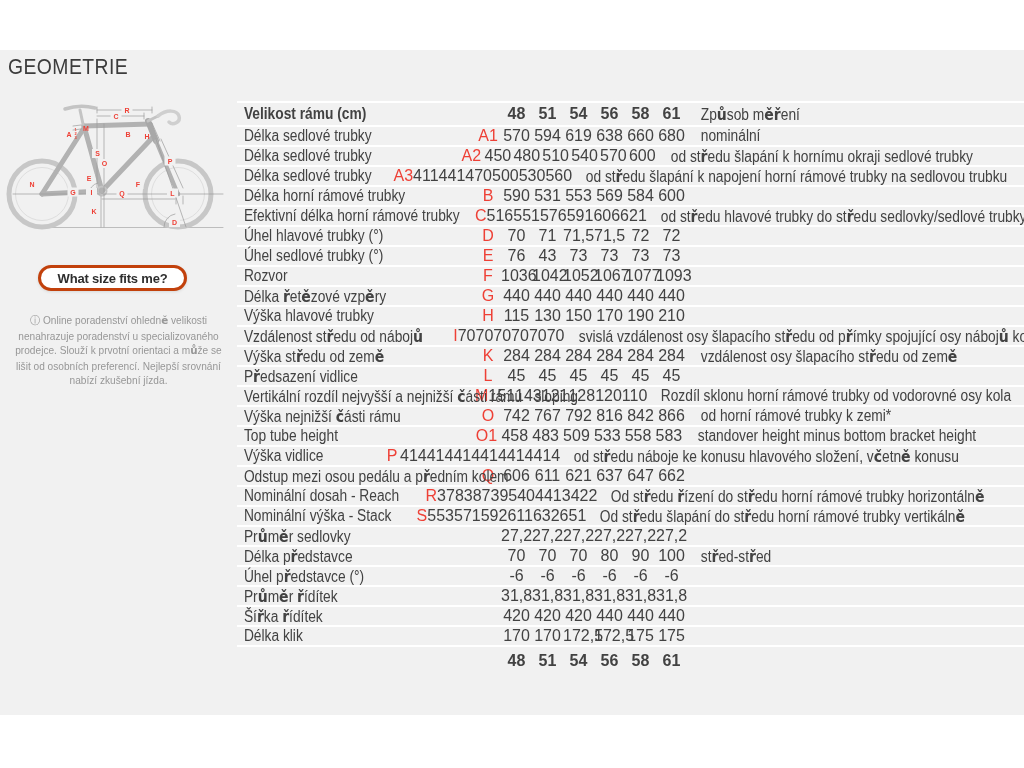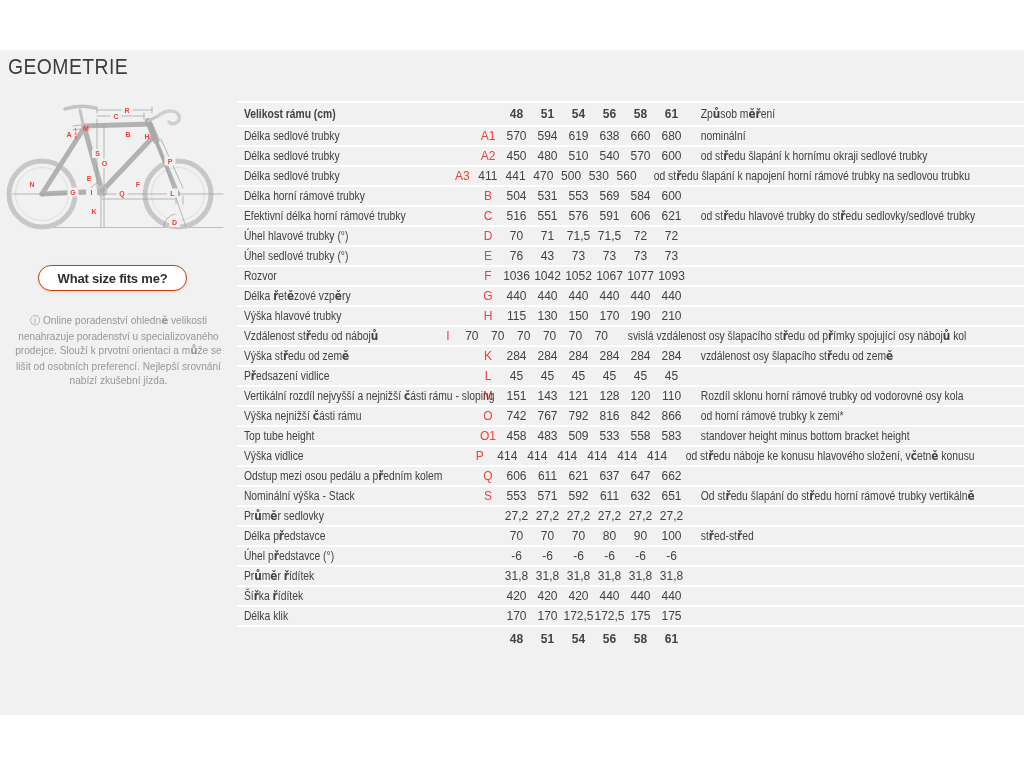--- a/index.html
+++ b/index.html
@@ -14,33 +14,33 @@
   .title {
     position:absolute; left:8px; top:4px; margin:0;
     font-size:22px; font-weight:400; color:#3c3c3c; letter-spacing:.5px;
     transform:scaleX(.88); transform-origin:0 0; white-space:nowrap;
   }
 
   
   .diagram { position:absolute; left:5px; top:45px; }
   .size-btn {
     position:absolute; left:38px; top:215px; width:149px; height:26px;
-    background:#ffffff; border:1px solid #c2410c; border-radius:14px;
+    background:#ffffff; border:3px solid #c2410c; border-radius:14px;
     font-family:"Liberation Sans",sans-serif; font-size:13px; font-weight:700; color:#2e2e2e;
     box-shadow:0 1px 3px rgba(0,0,0,.10); cursor:pointer; letter-spacing:-.2px;
   }
   .note {
     position:absolute; left:6px; top:252px; width:225px; text-align:center;
     font-size:11px; line-height:14.5px; color:#979797;
     transform:scaleX(.92); transform-origin:50% 0;
   }
   .note-icon { font-size:11px; color:#979797; }
 
   
-  .t-wrap { position:absolute; left:237px; top:51px; width:787px; font-size:12px; color:#424242; }
+  .t-wrap { position:absolute; left:237px; top:51px; width:787px; font-size:16px; color:#424242; }
   .t-row  { display:flex; align-items:center; height:18px; border-top:2px solid #ffffff; }
   .t-head { height:22px; }
   .t-foot { height:28px; align-items:flex-start; padding-top:5px; }
   .cell { box-sizing:border-box; }
   .c-label  { width:238px; padding-left:8px; white-space:nowrap;
               transform:scaleX(.86); transform-origin:0 50%; }
   .c-letter { width:26px; text-align:center; color:#ee4036; }
   .c-num    { width:31px; text-align:center; }
   .c-span   { width:186px; text-align:center; }
   .c-method { flex:1; padding-left:16px; white-space:nowrap; overflow:visible;
@@ -173,21 +173,21 @@
   </div>
           <div class="t-row">
     <div class="cell c-label">Délka sedlové trubky</div>
     <div class="cell c-letter">A3</div>
     <div style="display:contents"><div class="cell c-num">411</div><div class="cell c-num">441</div><div class="cell c-num">470</div><div class="cell c-num">500</div><div class="cell c-num">530</div><div class="cell c-num">560</div></div>
     <div class="cell c-method">od st<b class="fbch">ř</b>edu šlapání k napojení horní rámové trubky na sedlovou trubku</div>
   </div>
           <div class="t-row">
     <div class="cell c-label">Délka horní rámové trubky</div>
     <div class="cell c-letter">B</div>
-    <div style="display:contents"><div class="cell c-num">504</div><div class="cell c-num">531</div><div class="cell c-num">553</div><div class="cell c-num">569</div><div class="cell c-num">584</div><div class="cell c-num">600</div></div>
+    <div style="display:contents"><div class="cell c-num">590</div><div class="cell c-num">531</div><div class="cell c-num">553</div><div class="cell c-num">569</div><div class="cell c-num">584</div><div class="cell c-num">600</div></div>
     <div class="cell c-method"></div>
   </div>
           <div class="t-row">
     <div class="cell c-label">Efektivní délka horní rámové trubky</div>
     <div class="cell c-letter">C</div>
     <div style="display:contents"><div class="cell c-num">516</div><div class="cell c-num">551</div><div class="cell c-num">576</div><div class="cell c-num">591</div><div class="cell c-num">606</div><div class="cell c-num">621</div></div>
     <div class="cell c-method">od st<b class="fbch">ř</b>edu hlavové trubky do st<b class="fbch">ř</b>edu sedlovky/sedlové trubky</div>
   </div>
           <div class="t-row">
     <div class="cell c-label">Úhel hlavové trubky (°)</div>
@@ -259,20 +259,26 @@
     <div class="cell c-label">Výška vidlice</div>
     <div class="cell c-letter">P</div>
     <div style="display:contents"><div class="cell c-num">414</div><div class="cell c-num">414</div><div class="cell c-num">414</div><div class="cell c-num">414</div><div class="cell c-num">414</div><div class="cell c-num">414</div></div>
     <div class="cell c-method">od st<b class="fbch">ř</b>edu náboje ke konusu hlavového složení, v<b class="fbch">č</b>etn<b class="fbch">ě</b> konusu</div>
   </div>
           <div class="t-row">
     <div class="cell c-label">Odstup mezi osou pedálu a p<b class="fbch">ř</b>edním kolem</div>
     <div class="cell c-letter">Q</div>
     <div style="display:contents"><div class="cell c-num">606</div><div class="cell c-num">611</div><div class="cell c-num">621</div><div class="cell c-num">637</div><div class="cell c-num">647</div><div class="cell c-num">662</div></div>
     <div class="cell c-method"></div>
+  </div>
+          <div class="t-row">
+    <div class="cell c-label">Nominální dosah - Reach</div>
+    <div class="cell c-letter">R</div>
+    <div style="display:contents"><div class="cell c-num">378</div><div class="cell c-num">387</div><div class="cell c-num">395</div><div class="cell c-num">404</div><div class="cell c-num">413</div><div class="cell c-num">422</div></div>
+    <div class="cell c-method">Od st<b class="fbch">ř</b>edu <b class="fbch">ř</b>ízení do st<b class="fbch">ř</b>edu horní rámové trubky horizontáln<b class="fbch">ě</b></div>
   </div>
           <div class="t-row">
     <div class="cell c-label">Nominální výška - Stack</div>
     <div class="cell c-letter">S</div>
     <div style="display:contents"><div class="cell c-num">553</div><div class="cell c-num">571</div><div class="cell c-num">592</div><div class="cell c-num">611</div><div class="cell c-num">632</div><div class="cell c-num">651</div></div>
     <div class="cell c-method">Od st<b class="fbch">ř</b>edu šlapání do st<b class="fbch">ř</b>edu horní rámové trubky vertikáln<b class="fbch">ě</b></div>
   </div>
           <div class="t-row">
     <div class="cell c-label">Pr<b class="fbch">ů</b>m<b class="fbch">ě</b>r sedlovky</div>
     <div class="cell c-letter"></div>

